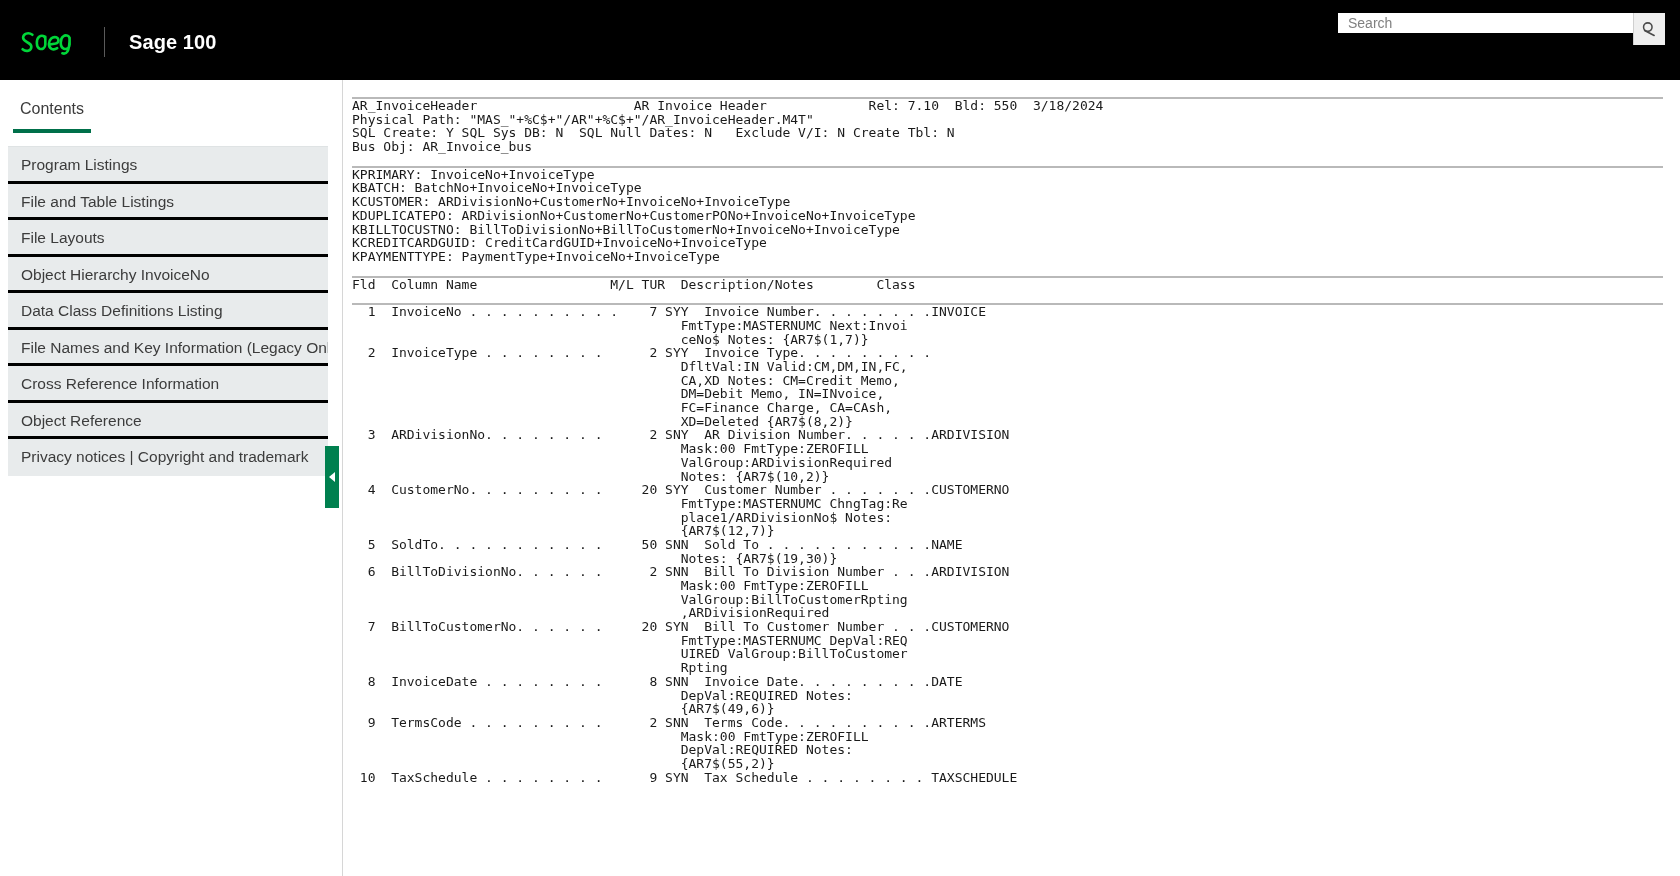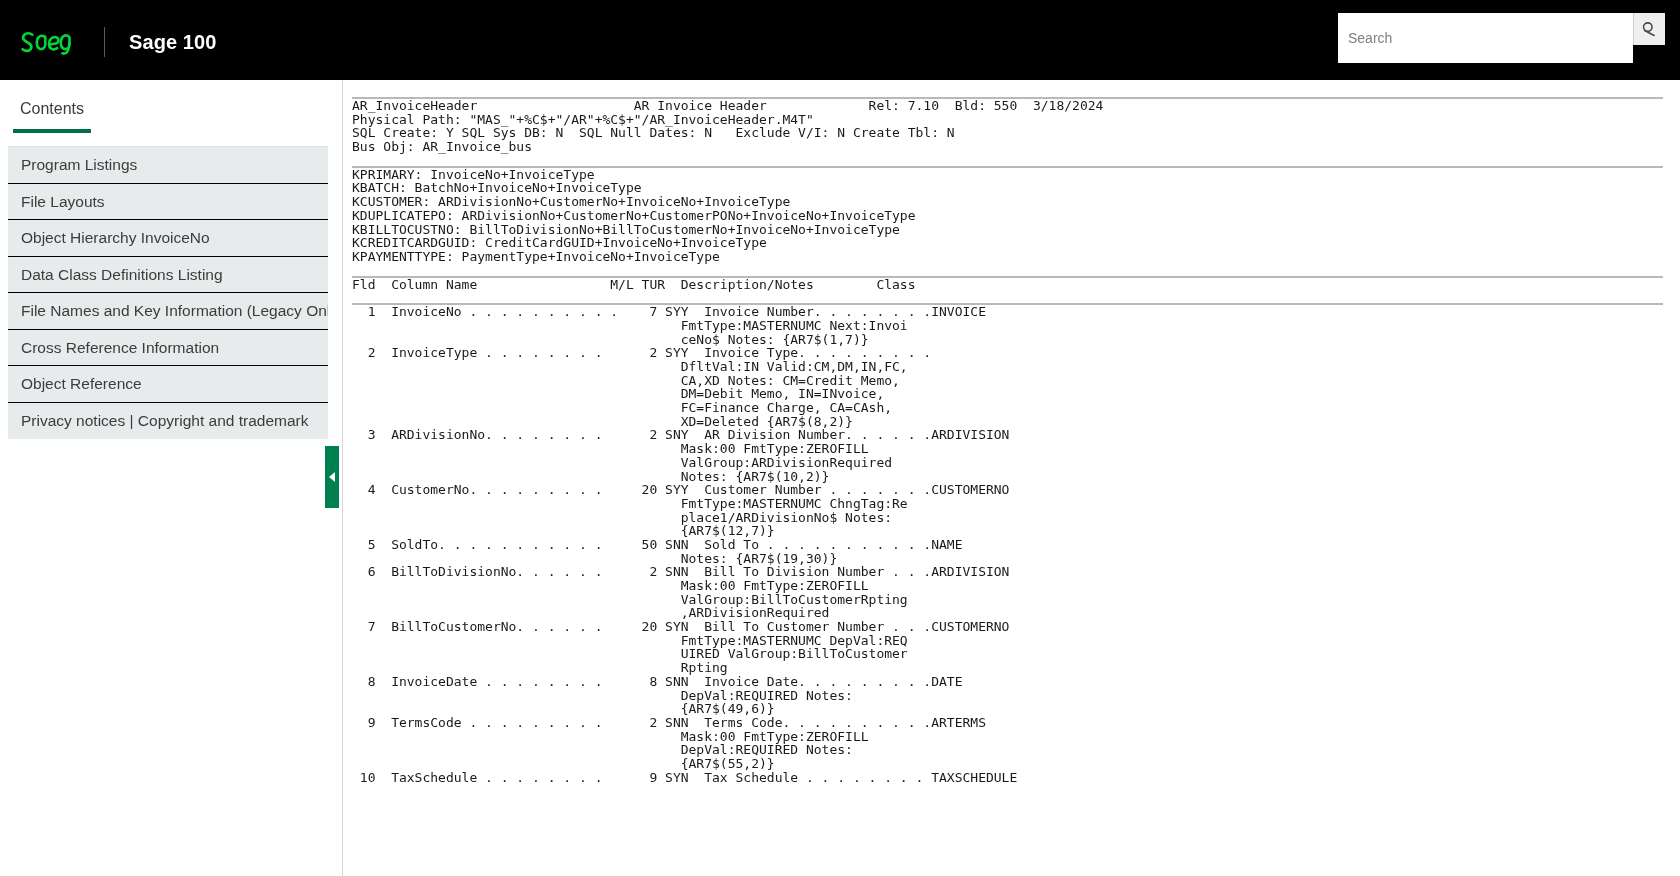--- a/index.html
+++ b/index.html
@@ -43,21 +43,21 @@
     white-space: nowrap;
   }
 
   .search-wrap {
     position: absolute;
     right: 15px; top: 13px;
     display: flex;
     height: 32px;
   }
   .search-input {
-    width: 295px; height: 50px;
+    width: 295px; height: 20px;
     border: none;
     outline: none;
     background: #ffffff;
     font-family: "Liberation Sans", sans-serif;
     font-size: 14px;
     color: #222;
     padding: 0 10px;
   }
   .search-input::placeholder { color: #808080; }
   .search-btn {
@@ -104,21 +104,21 @@
     border-top: 1px solid #dfe3e4;
     max-height: 700px;
     overflow: hidden;
   }
   .nav-item {
     height: 36.5px;
     line-height: 36.5px;
     padding-left: 13px;
     font-size: 15.5px;
     color: #3c3c3c;
-    border-bottom: 1px solid #000000;
+    border-bottom: 3px solid #000000;
     cursor: pointer;
     white-space: nowrap;
     overflow: hidden;
   }
   .nav-item:last-child { border-bottom: none; }
 
   
   .collapse-handle {
     position: absolute;
     left: 325px; top: 446px;
@@ -212,20 +212,23 @@
 <div class="sidebar">
 
   <div class="contents-tab">
     <span class="contents-tab-label">Contents</span>
     <span class="contents-tab-underline"></span>
   </div>
 
   <div class="nav-list">
     <div class="nav-item">
       <span>Program Listings</span>
+    </div>
+    <div class="nav-item">
+      <span>File and Table Listings</span>
     </div>
     <div class="nav-item">
       <span>File Layouts</span>
     </div>
     <div class="nav-item">
       <span>Object Hierarchy InvoiceNo</span>
     </div>
     <div class="nav-item">
       <span>Data Class Definitions Listing</span>
     </div>

